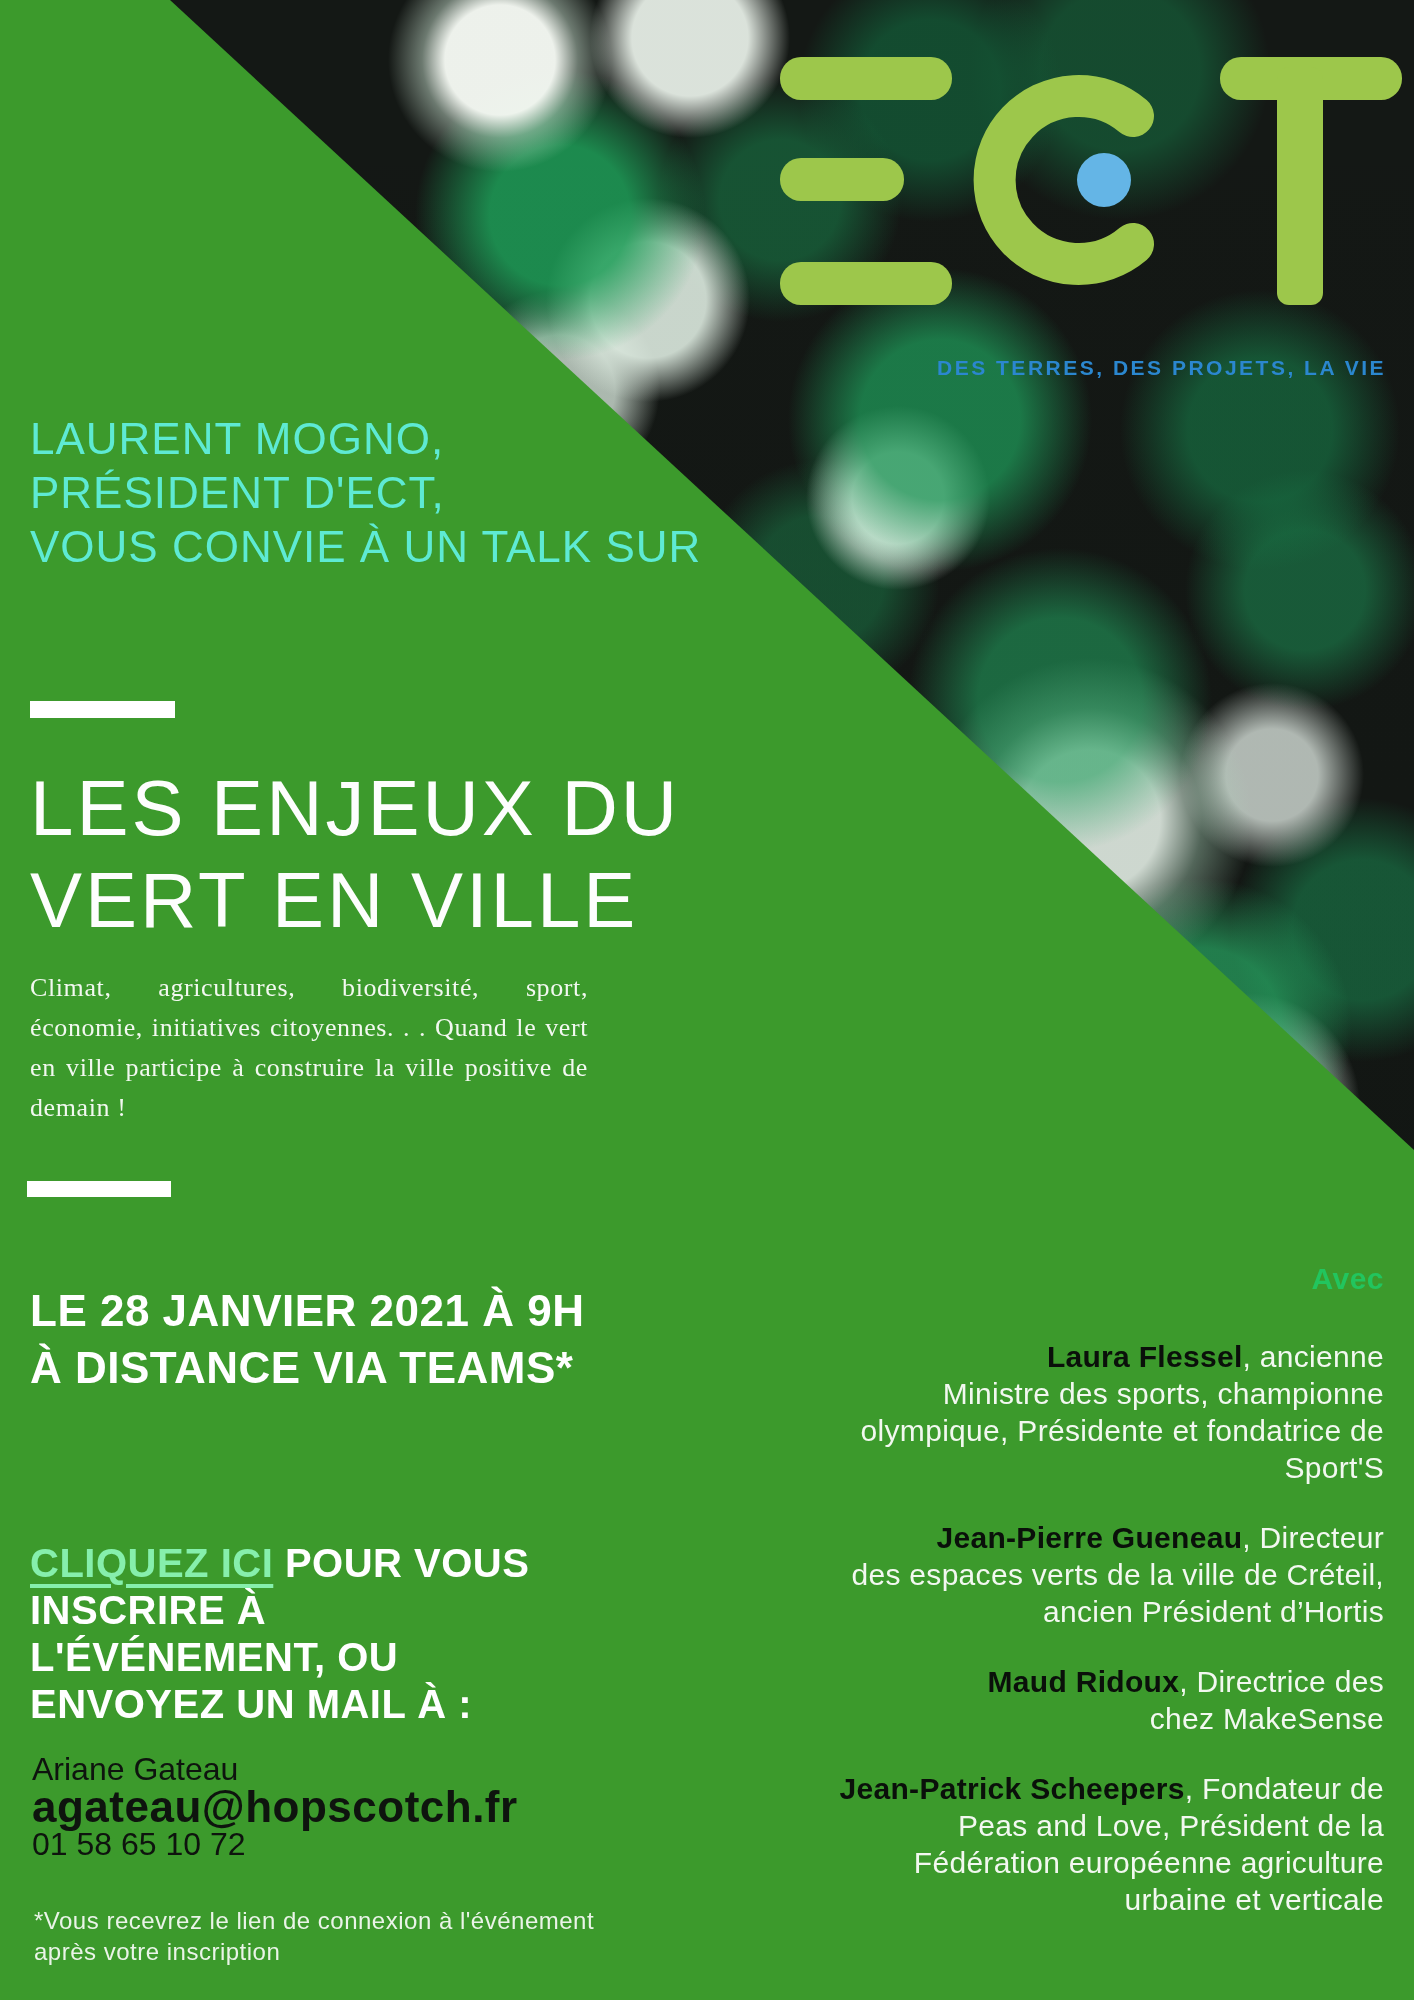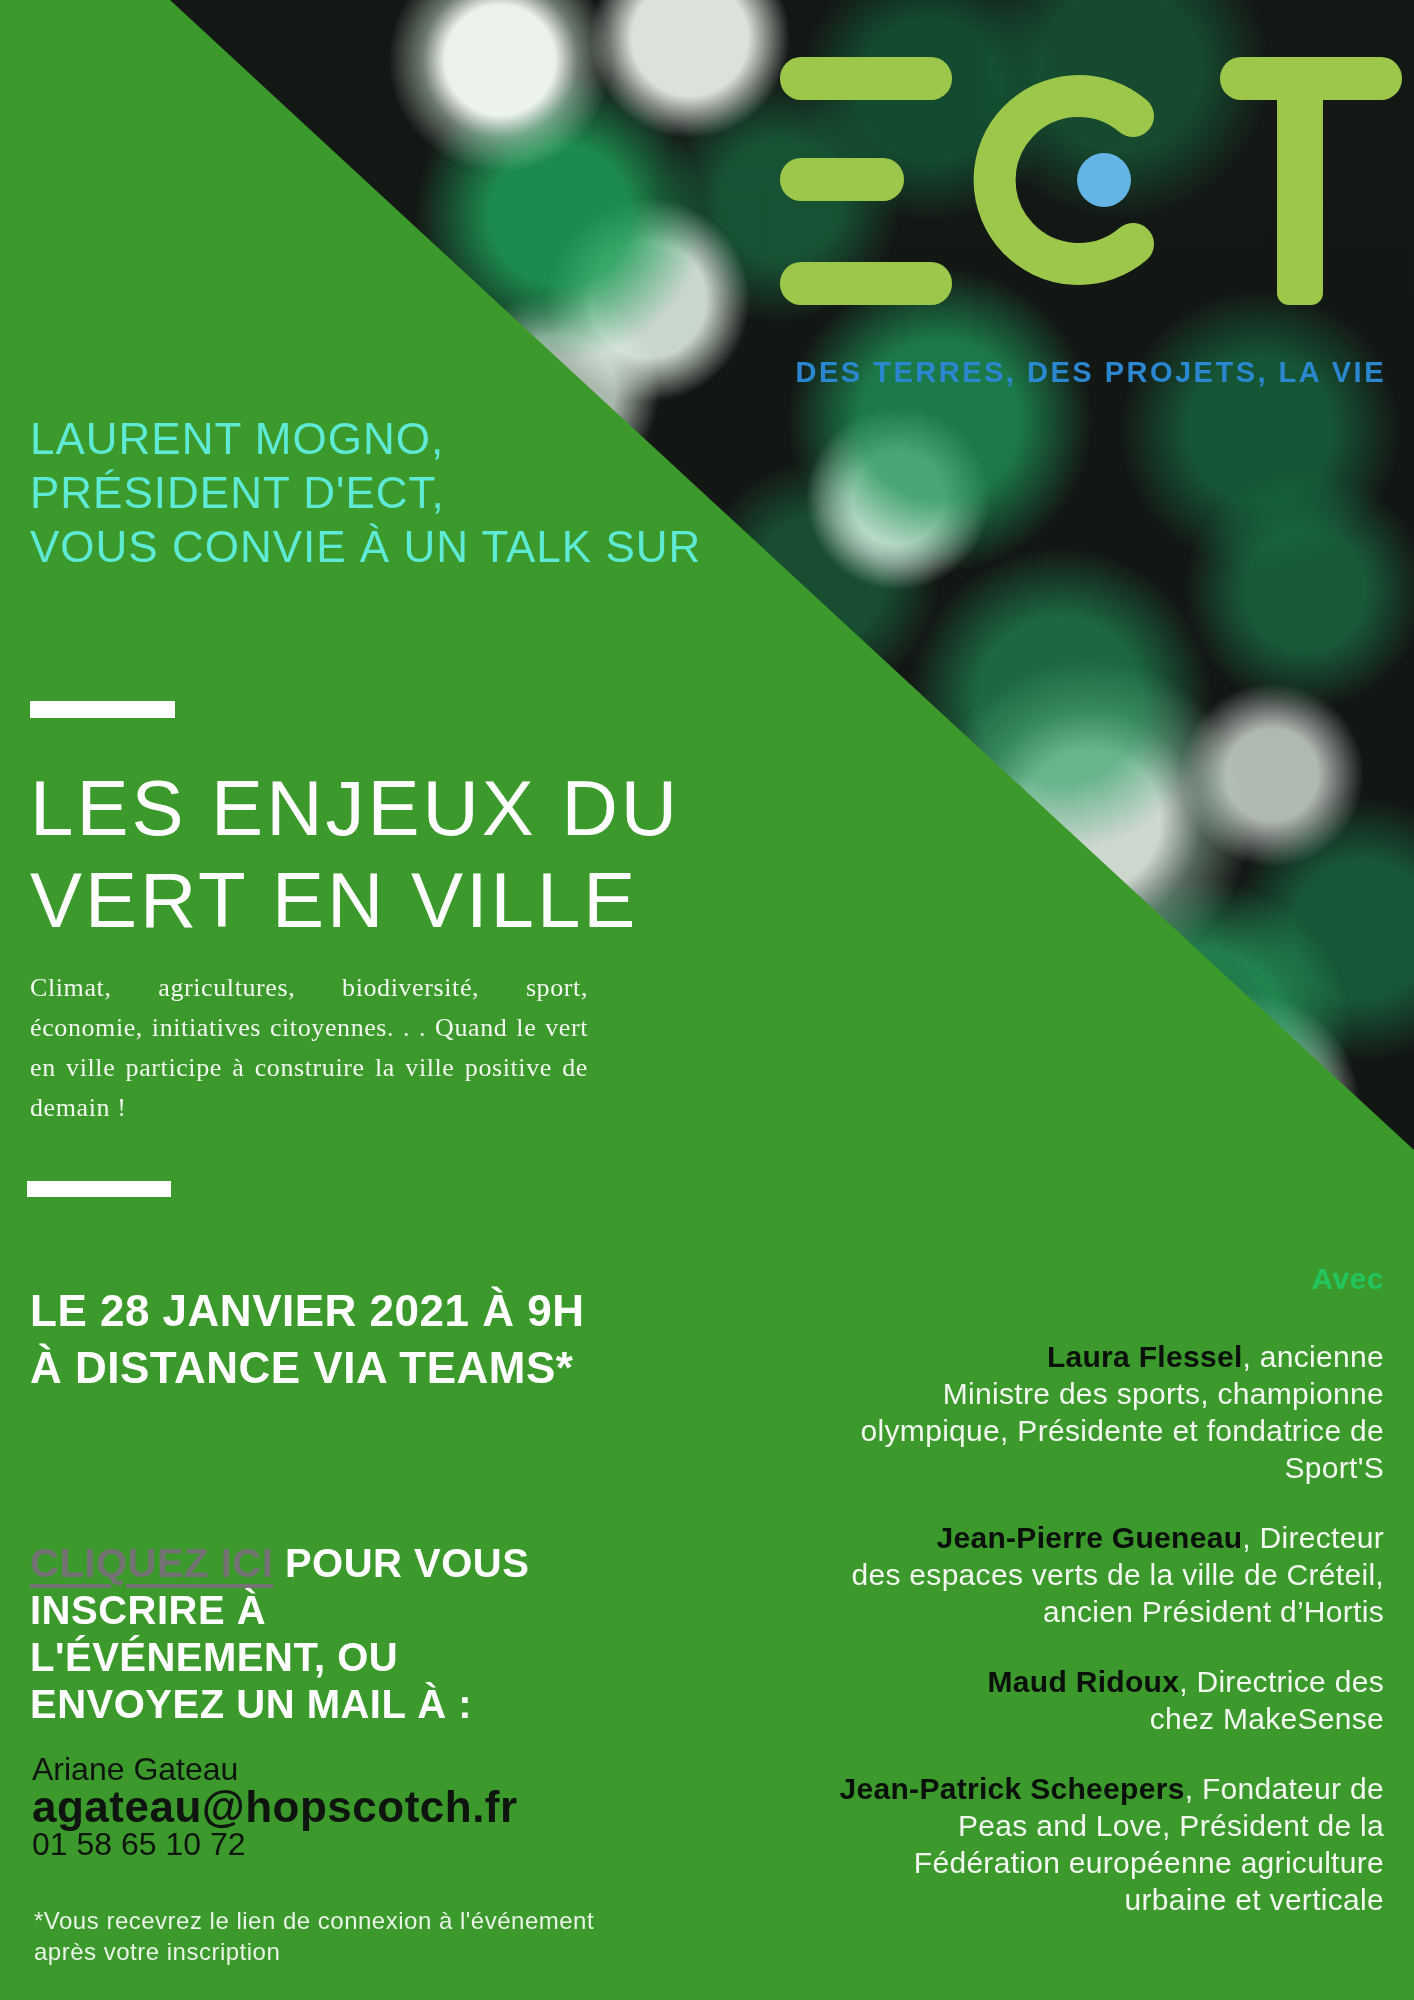--- a/index.html
+++ b/index.html
@@ -46,21 +46,21 @@
   .green-overlay{
     position:absolute;inset:0;background:var(--green);
     clip-path:polygon(0 0,170px 0,100% 57.5%,100% 100%,0 100%);
   }
   .abs{position:absolute;}
 
   
   .logo-svg{position:absolute;left:780px;top:55px;width:630px;height:250px;}
   .tagline{
     position:absolute;right:28px;top:356px;
-    color:var(--blue-tagline);font-weight:bold;font-size:29px;letter-spacing:2.5px;
+    color:var(--blue-tagline);font-weight:bold;font-size:21px;letter-spacing:2.5px;
     white-space:nowrap;
   }
 
   
   .intro{
     left:30px;top:412px;color:#5eead4;font-weight:300;
     font-size:44px;line-height:54px;letter-spacing:1px;white-space:nowrap;
   }
   .dash{background:#fff;}
   .dash1{left:30px;top:701px;width:145px;height:17px;}
@@ -76,21 +76,21 @@
   }
   .event{
     left:30px;top:1282px;color:#ffffff;font-weight:bold;
     font-size:44px;line-height:57px;white-space:nowrap;letter-spacing:.5px;
   }
   .cta{
     left:30px;top:1540px;width:530px;color:#ffffff;font-weight:bold;
     font-size:40px;line-height:47px;letter-spacing:.5px;
   }
   .cta .link{
-    color:#737373;text-decoration:underline;
+    color:#86efac;text-decoration:underline;
     text-decoration-thickness:4px;text-underline-offset:7px;cursor:pointer;
   }
   .contact{left:32px;top:1718px;color:var(--dark);}
   .contact .c-name{font-size:32px;line-height:37px;font-weight:400;margin-top:33px;}
   .contact .c-email{font-size:44px;line-height:37px;font-weight:bold;letter-spacing:.5px;color:var(--dark);text-decoration:none;display:inline-block;}
   .contact .c-phone{font-size:32px;line-height:37px;font-weight:400;}
   .footnote{
     left:34px;top:1905px;color:#eaf4e8;font-weight:300;
     font-size:24px;line-height:31px;letter-spacing:.5px;
   }

